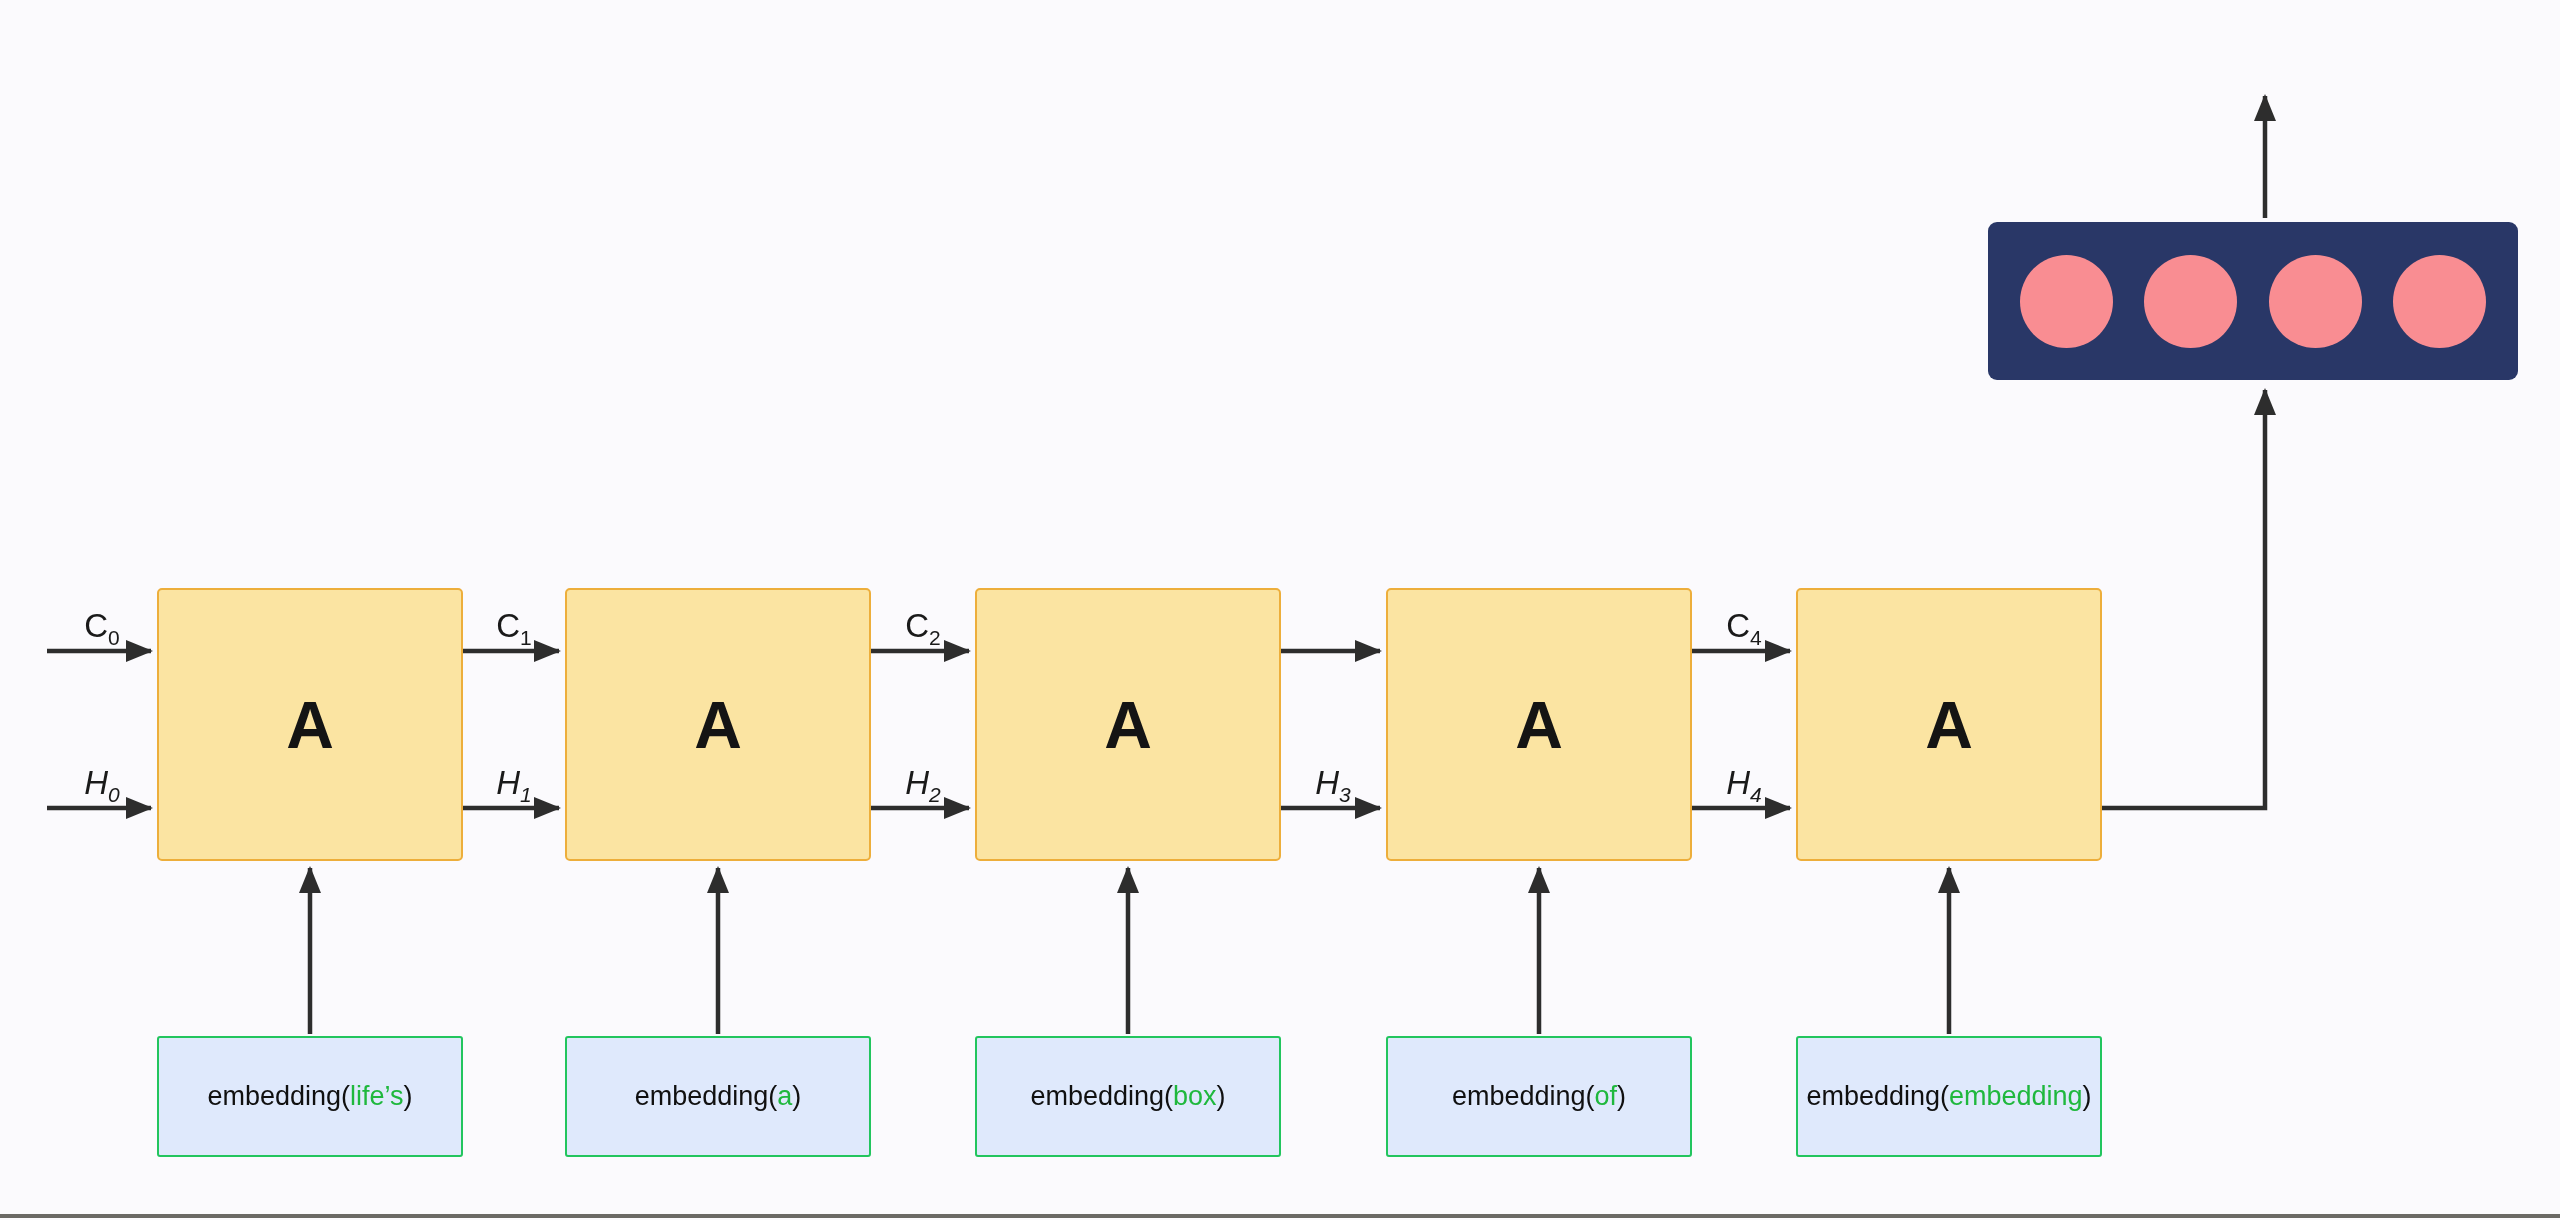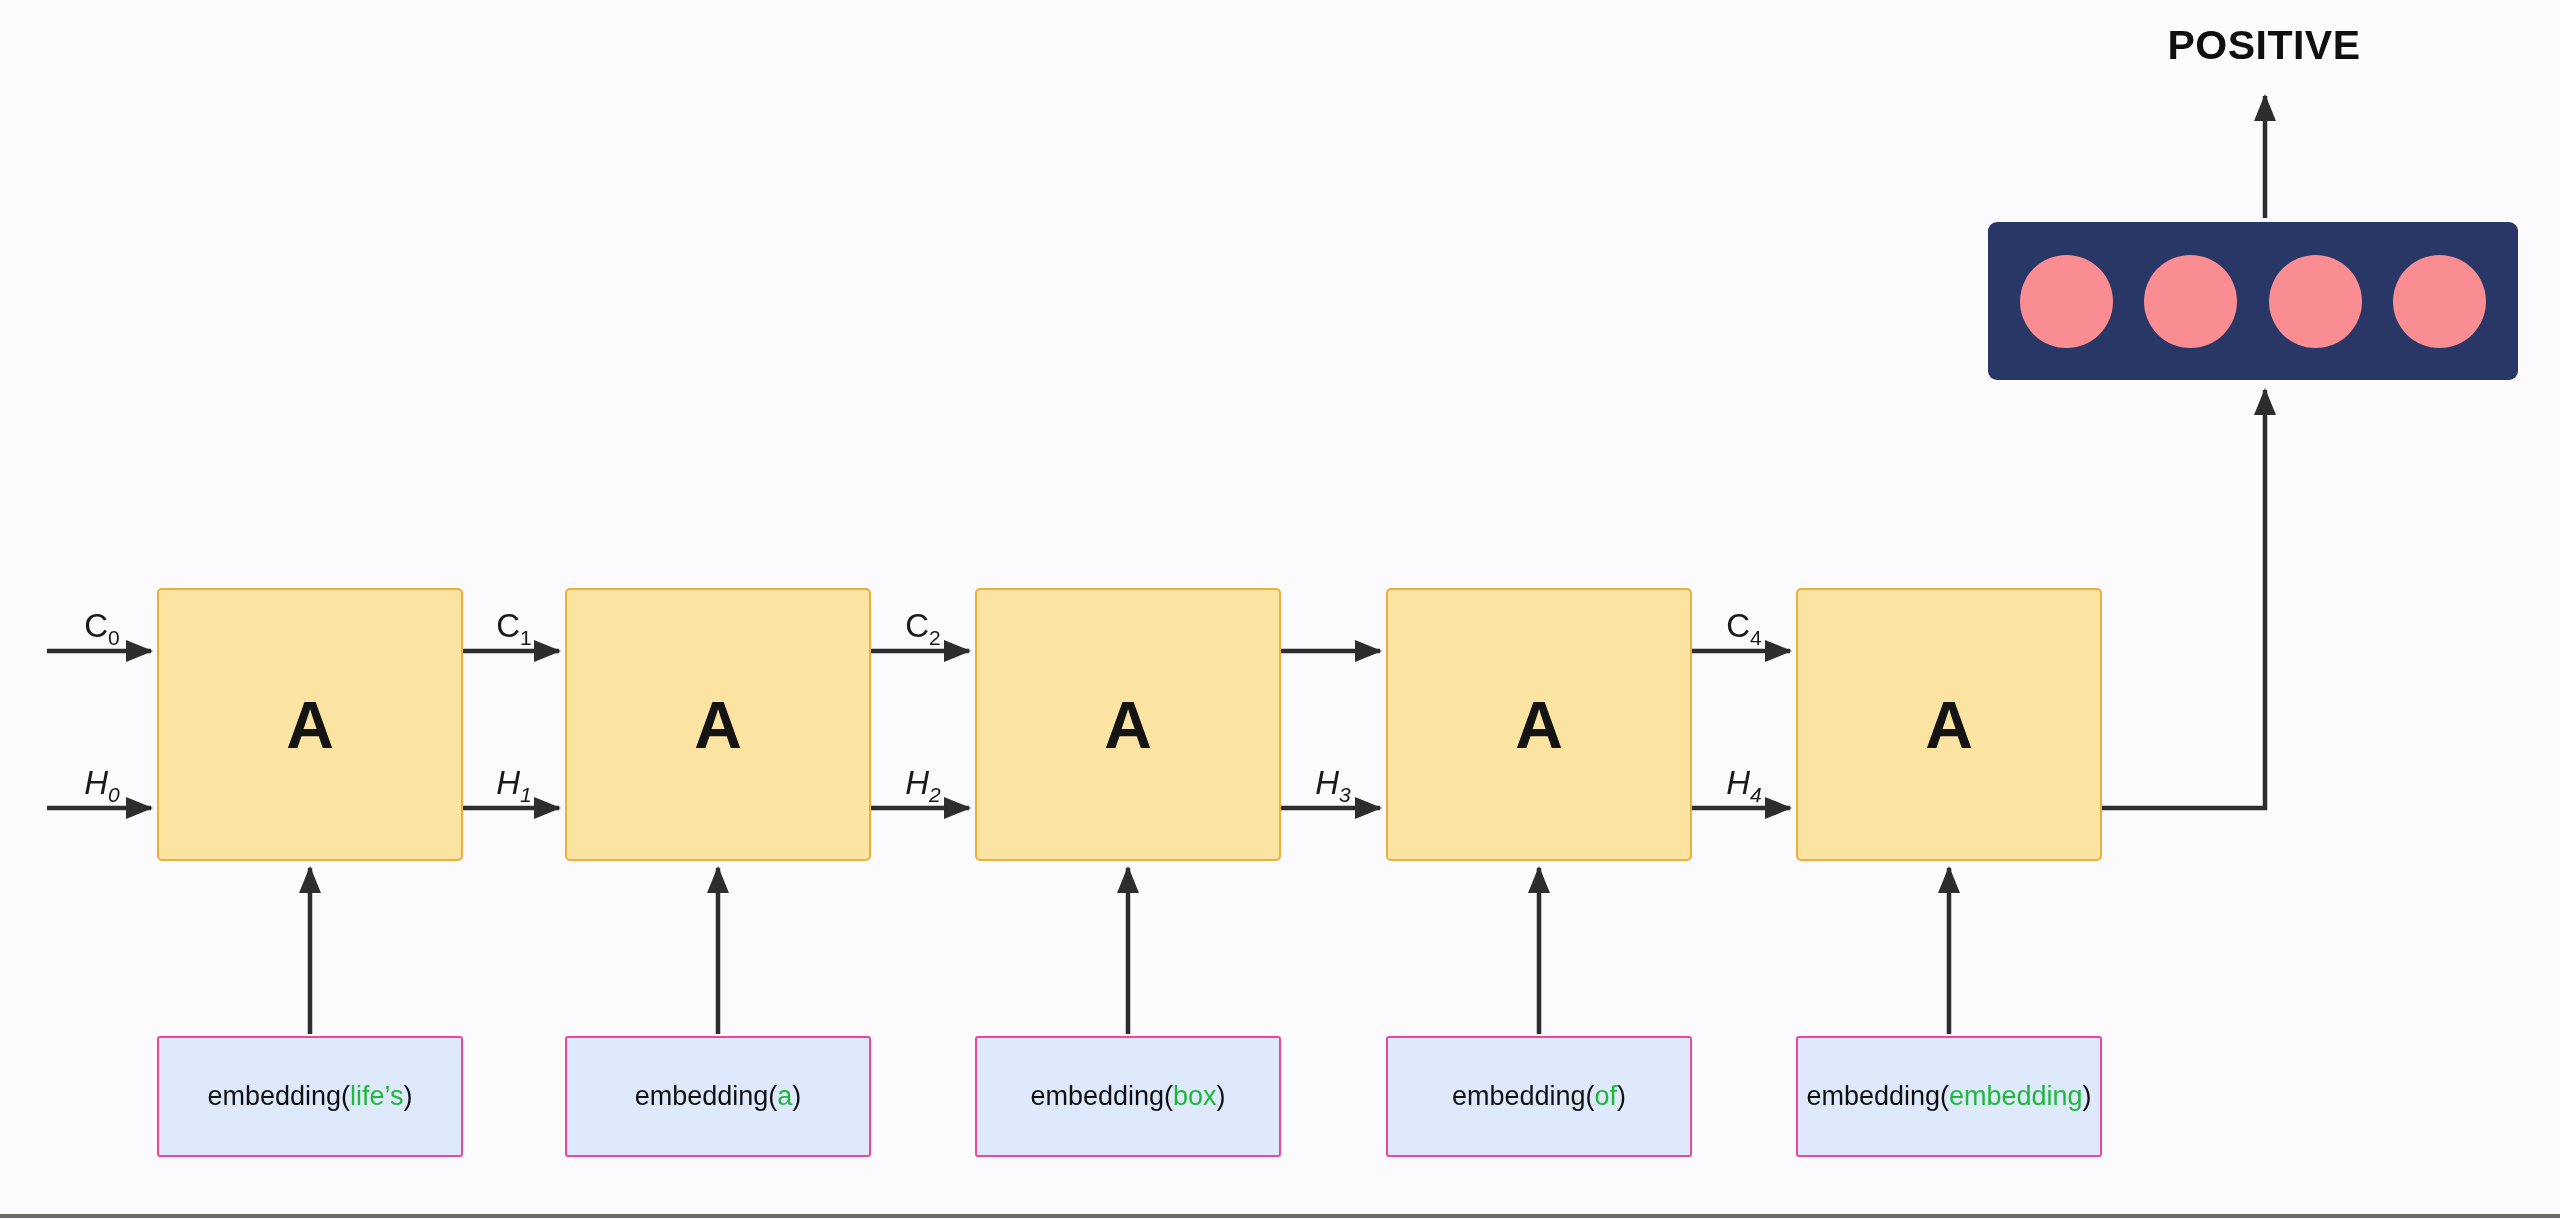--- a/index.html
+++ b/index.html
@@ -23,21 +23,21 @@
     z-index:2;
   }
   .cell .a{
     font-size:66px;font-weight:bold;color:#141414;line-height:1;
   }
   .cell1{left:157px}.cell2{left:565px}.cell3{left:975px}.cell4{left:1386px}.cell5{left:1796px}
 
   
   .embed{
     position:absolute;top:1036px;width:306px;height:121px;
-    background:#dfe9fc;border:2px solid #ec4899;border-radius:3px;
+    background:#dfe9fc;border:2px solid #22c55e;border-radius:3px;
     box-sizing:border-box;
     display:flex;align-items:center;justify-content:center;
     white-space:nowrap;font-size:27px;color:#101010;
     z-index:2;
   }
   .embed .word{color:#1fb83d;}
   .embed1{left:157px}.embed2{left:565px}.embed3{left:975px}.embed4{left:1386px}.embed5{left:1796px}
 
   
   .slabel{
@@ -105,21 +105,20 @@
       <line x1="1128" y1="1034" x2="1128" y2="868" marker-end="url(#ah)"></line>
       <line x1="1539" y1="1034" x2="1539" y2="868" marker-end="url(#ah)"></line>
       <line x1="1949" y1="1034" x2="1949" y2="868" marker-end="url(#ah)"></line>
 
       <polyline points="2102,808 2265,808 2265,390" marker-end="url(#ah)"></polyline>
 
       <line x1="2265" y1="218" x2="2265" y2="96" marker-end="url(#ah)"></line>
     </g>
   </svg>
 
-  <div class="positive">POSITIVE</div>
 
   <div class="dense">
     <div class="neuron"></div>
     <div class="neuron"></div>
     <div class="neuron"></div>
     <div class="neuron"></div>
   </div>
 
   <div class="slabel crow" style="left:102px"><span>C</span><sub>0</sub></div>
   <div class="slabel crow" style="left:514px"><span>C</span><sub>1</sub></div>

